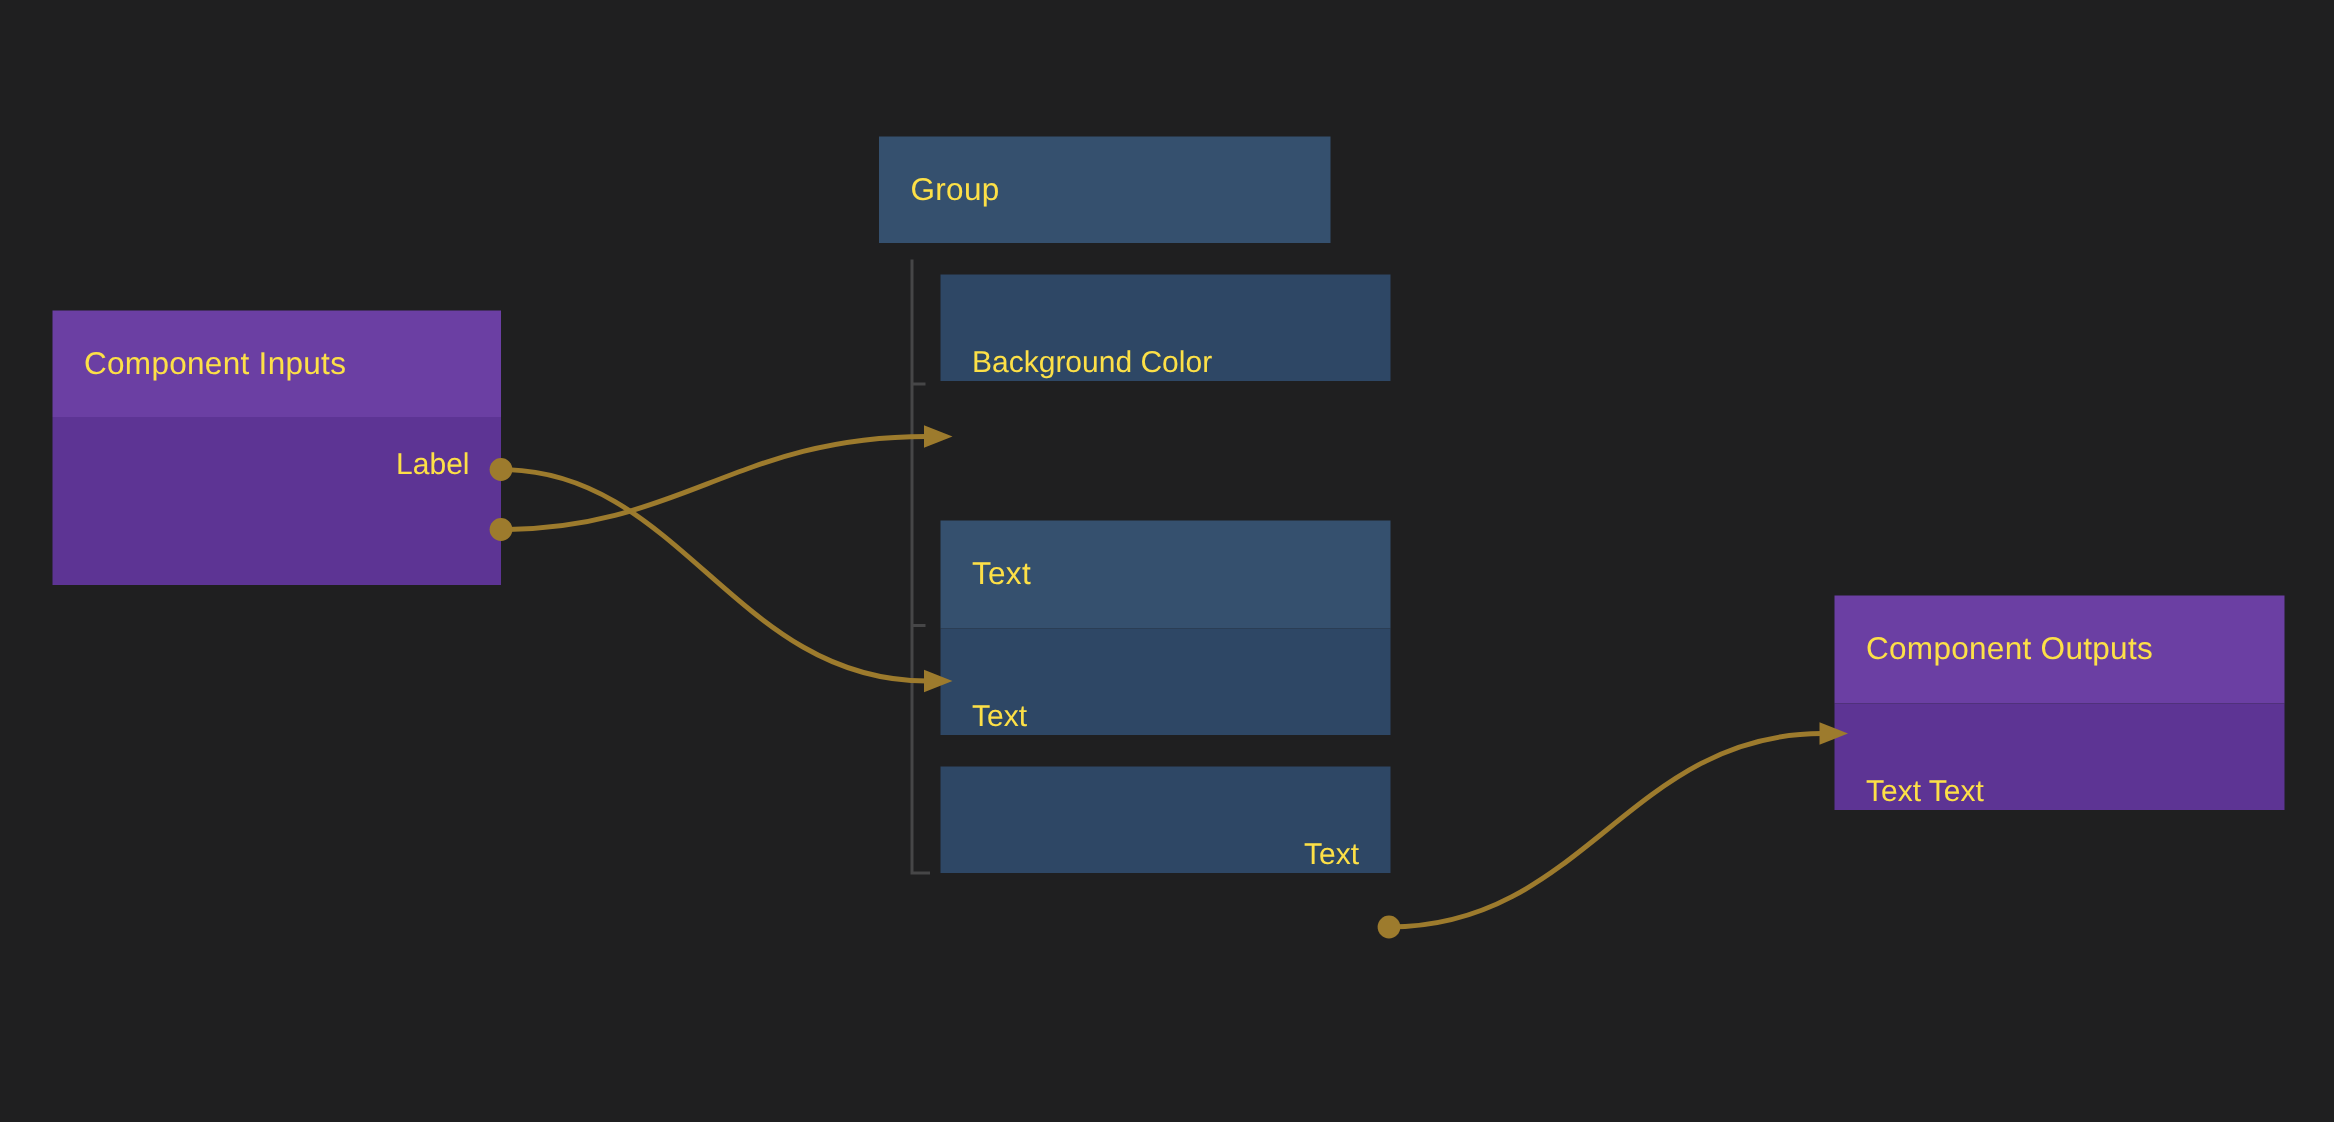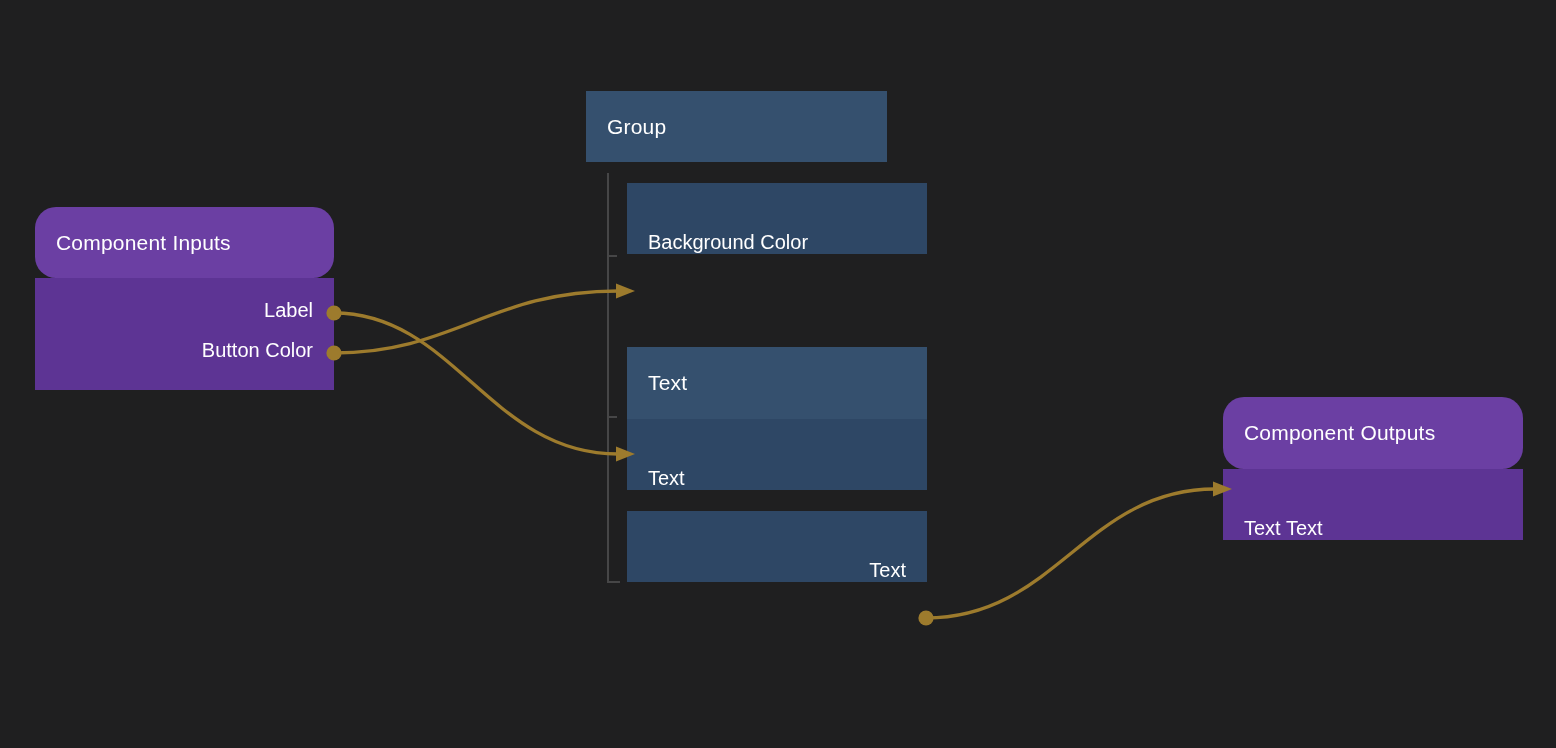--- a/index.html
+++ b/index.html
@@ -10,21 +10,21 @@
   }
   #canvas {
     position: relative;
     width: 1556px;
     height: 748px;
     background: #1f1f20;
     overflow: hidden;
   }
   .node {
     position: absolute;
-    color: #ffffff;
+    color: #fde047;
   }
   .node-header {
     display: flex;
     align-items: center;
     padding-left: 21px;
     font-size: 21px;
     letter-spacing: 0.2px;
     box-sizing: border-box;
   }
   .node-body {
@@ -33,21 +33,21 @@
   .port-row {
     display: flex;
     align-items: flex-end;
     font-size: 20px;
     box-sizing: border-box;
   }
   .row-left  { justify-content: flex-start; padding-left: 21px; }
   .row-right { justify-content: flex-end;  padding-right: 21px; }
 
   
-  .purple .node-header { background: #6b3fa3; border-radius: 21px; }
+  .purple .node-header { background: #6b3fa3; }
   .purple .node-body   { background: #5d3494; }
 
   
   .blue .node-header { background: #35506e; }
   .blue .node-body   { background: #2e4765; }
 
   
   #node-component-inputs { left: 35px; top: 207px; width: 299px; }
   #node-component-inputs .node-header { height: 71px; }
   #node-component-inputs .node-body   { height: 112px; padding-top: 4px; }
@@ -87,23 +87,20 @@
 
 <div id="canvas">
 
   <div class="node purple" id="node-component-inputs">
     <div class="node-header">
       <span>Component Inputs</span>
     </div>
     <div class="node-body">
       <div class="port-row row-right">
         <span>Label</span>
-      </div>
-      <div class="port-row row-right">
-        <span>Button Color</span>
       </div>
     </div>
   </div>
 
   <div class="node blue" id="node-group">
     <div class="node-header">
       <span>Group</span>
     </div>
   </div>
 

